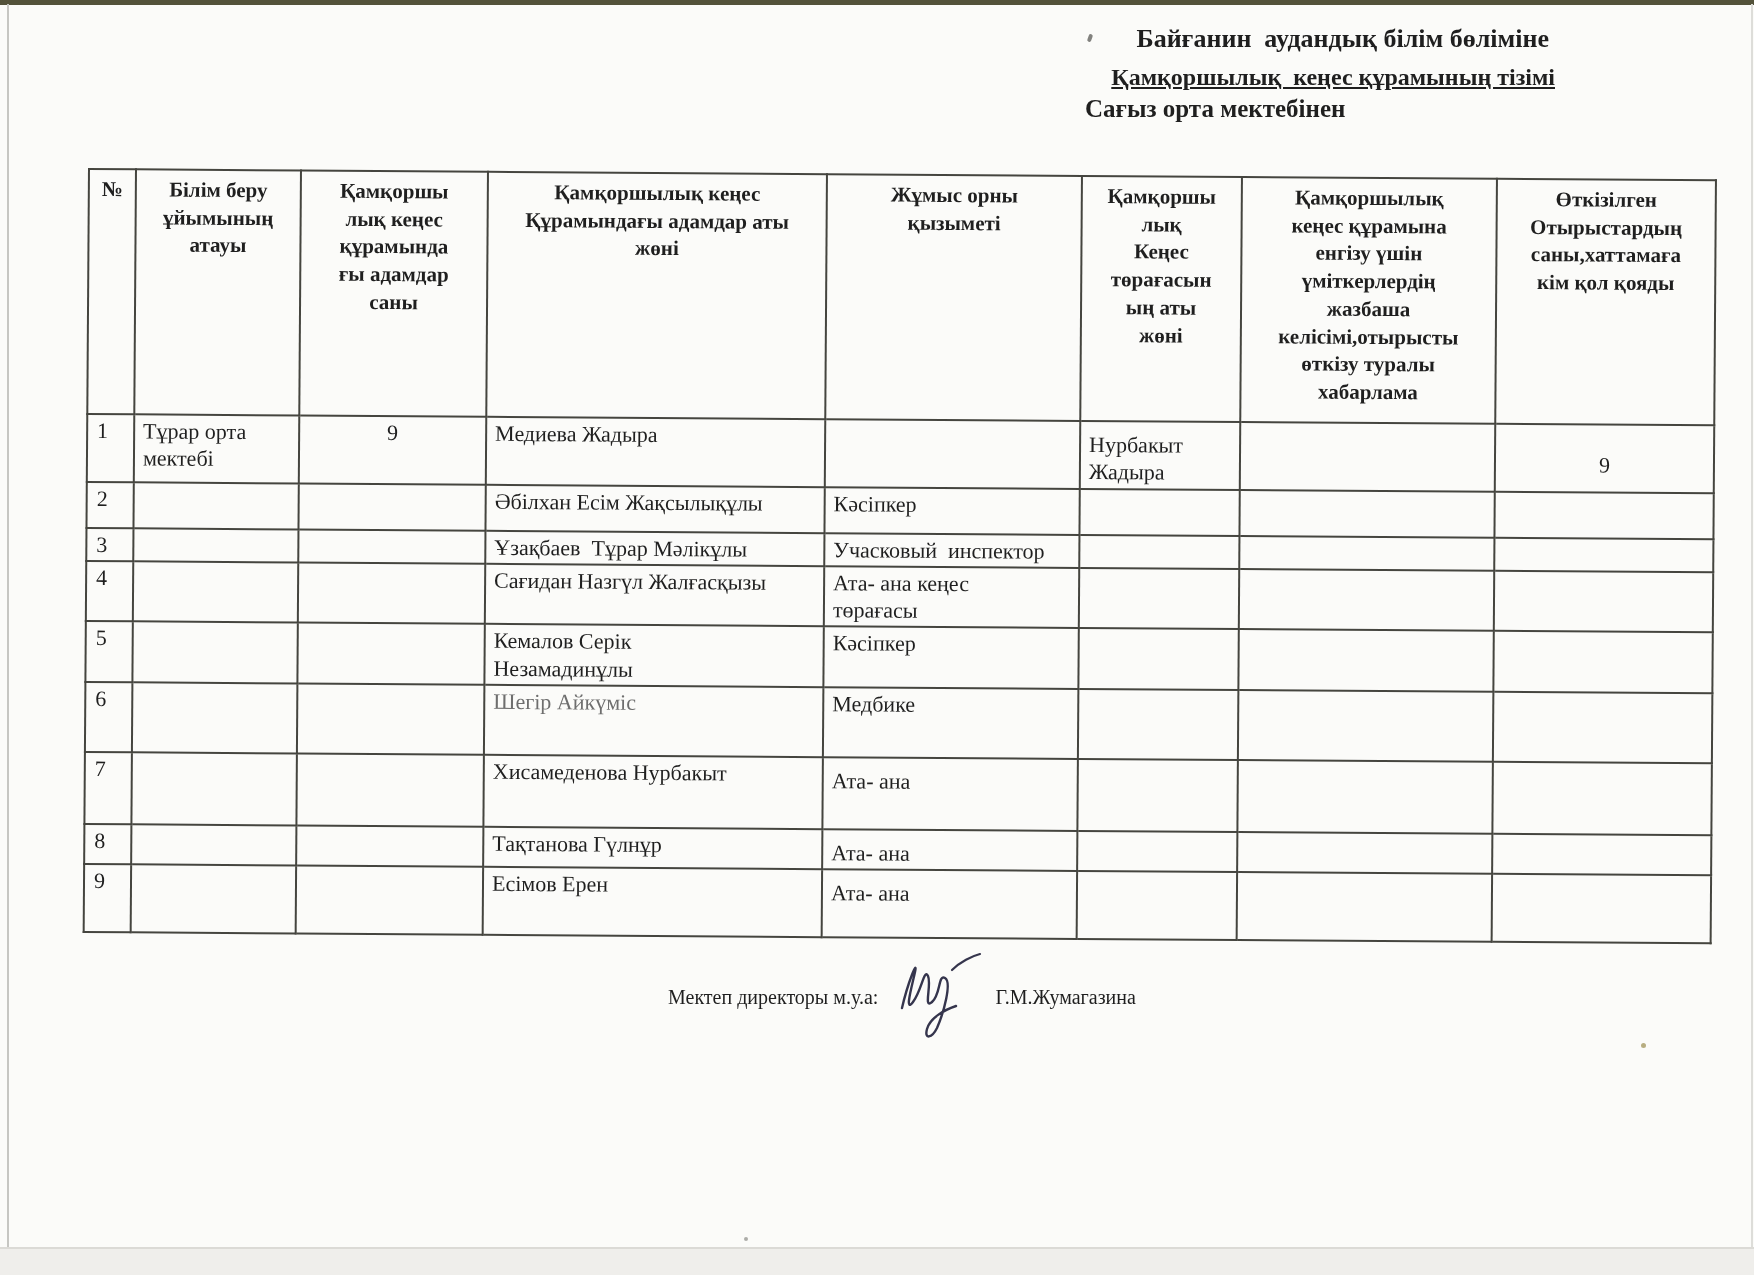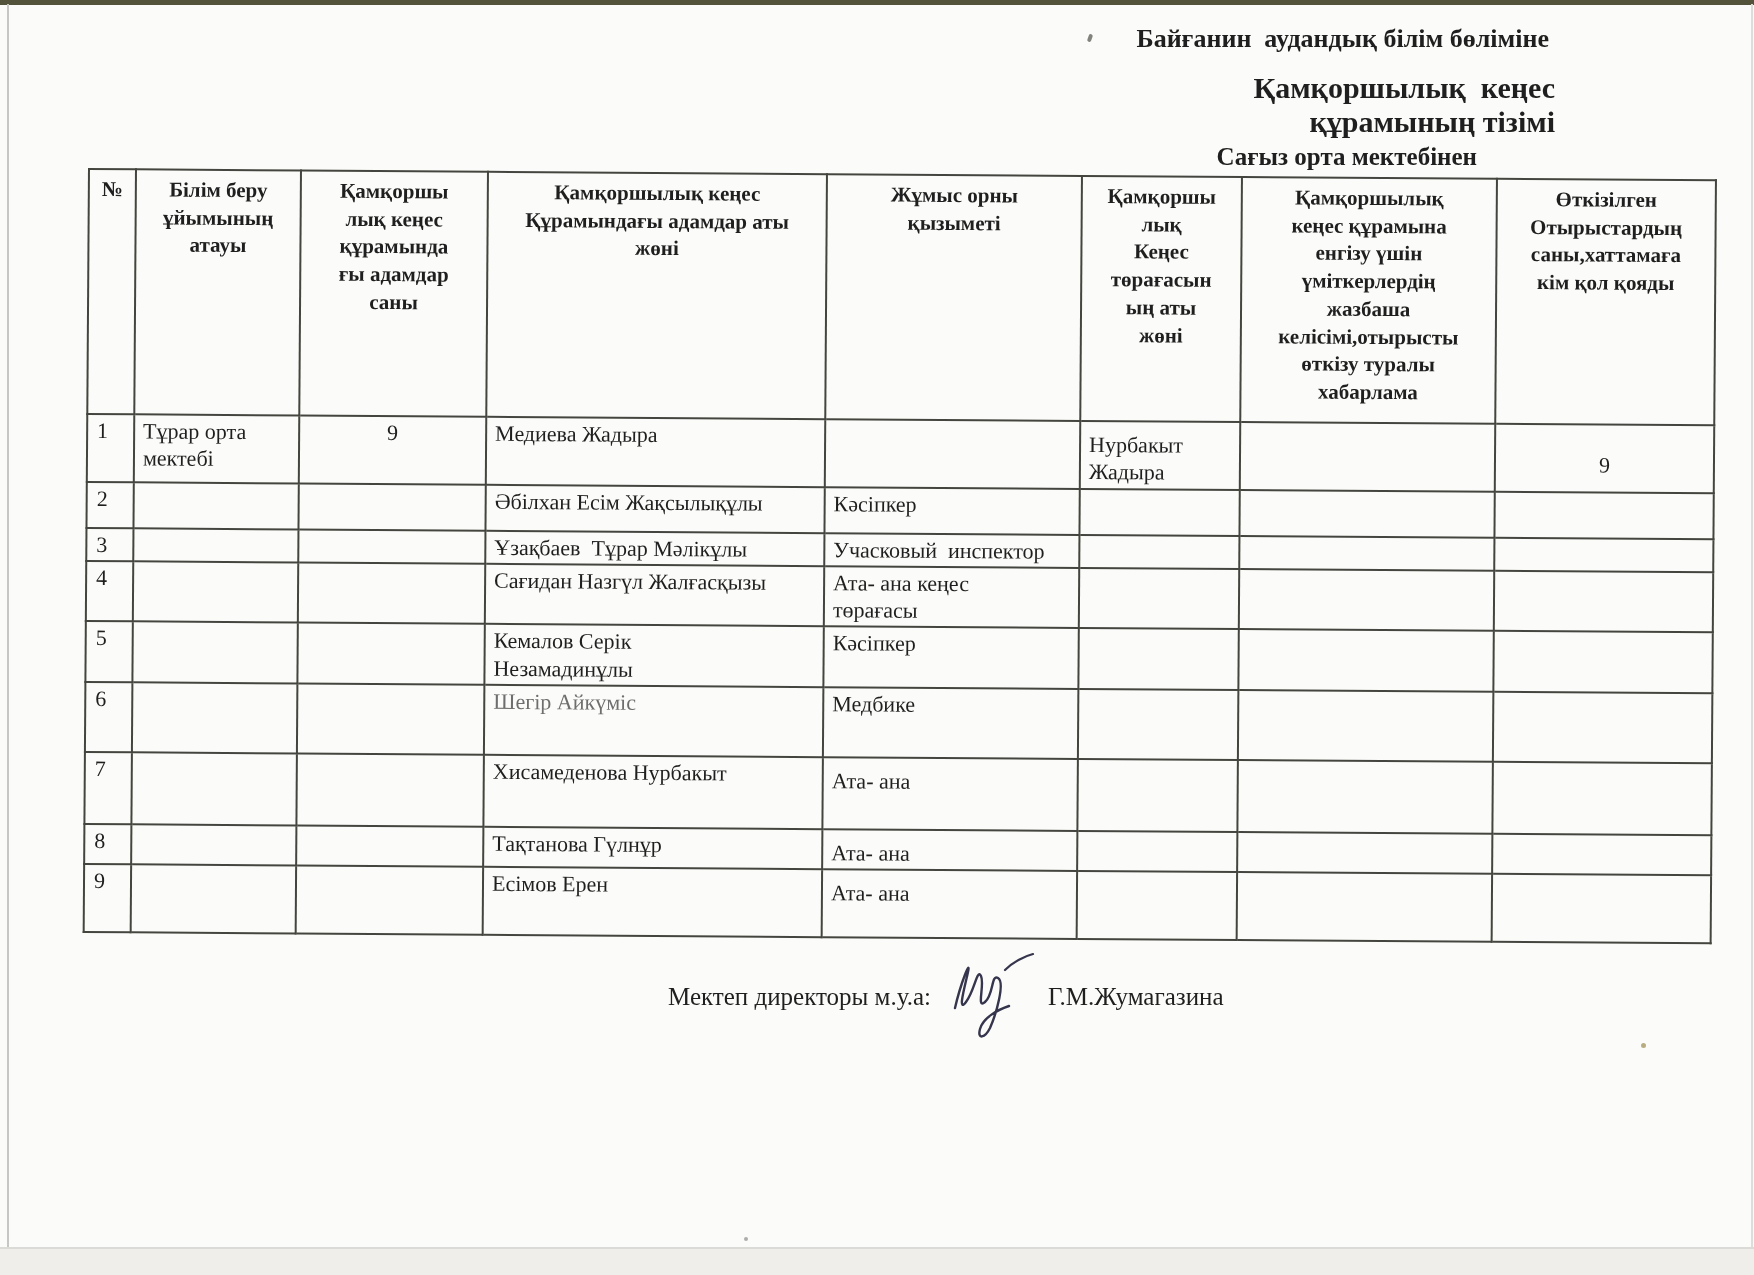--- a/index.html
+++ b/index.html
@@ -15,40 +15,40 @@
   .scan-right{position:absolute;top:4px;right:1px;width:2px;bottom:0;background:#ddddd9;}
   .scan-bottom{position:absolute;left:0;right:0;top:1247px;height:28px;background:#efeeeb;border-top:2px solid #dbdad6;}
   .speck{position:absolute;border-radius:50%;}
   .speck.s1{left:1088px;top:34px;width:4px;height:8px;background:#5a5a55;transform:rotate(20deg);opacity:.75;border-radius:2px;}
   .speck.s2{left:1641px;top:1043px;width:5px;height:5px;background:#8a7a30;opacity:.6;}
   .speck.s3{left:744px;top:1237px;width:4px;height:4px;background:#6b6b66;opacity:.55;}
 
   
   .kicker{position:absolute;top:24px;left:1085px;width:470px;font-weight:bold;}
   .kicker .k1{font-size:26px;text-align:right;padding-right:6px;white-space:pre-wrap;}
-  .kicker .k2{font-size:30px;margin-top:17px;text-align:right;white-space:pre-wrap;}
-  .kicker .k3{font-size:25px;margin-top:4px;text-align:right;padding-right:78px;white-space:pre-wrap;}
+  .kicker .k2{font-size:24px;margin-top:10px;text-align:right;white-space:pre-wrap;text-decoration:underline;}
+  .kicker .k3{font-size:25px;margin-top:4px;padding-right:78px;white-space:pre-wrap;}
 
   
   .tablewrap{position:absolute;left:88px;top:168px;transform:rotate(0.4deg);transform-origin:0 0;}
   table.doc{border-collapse:collapse;table-layout:fixed;width:1627px;background:transparent;}
   .doc th,.doc td{
     border:2px solid #45453f; vertical-align:top;
     padding:2px 8px; white-space:pre-wrap;
   }
   .doc th{font-size:21px;line-height:1.32;padding-top:6px;text-align:center;font-weight:bold;}
   .doc td{font-size:22px;line-height:1.24;}
   .doc td.num{padding-left:9px;}
   .doc td.center{text-align:center;}
   .doc td .late{margin-top:24px;text-align:center;}
   .doc td.padtop{padding-top:9px;}
   .faded{color:#6e6e6e;}
 
   
-  .sig{position:absolute;left:668px;top:950px;height:94px;display:flex;align-items:center;font-size:25px;}
+  .sig{position:absolute;left:668px;top:950px;height:94px;display:flex;align-items:center;font-size:20px;}
   .sig .sig-label{white-space:pre-wrap;}
   .sig svg{margin:0 3px 6px 10px;}
   .sig .sig-name{white-space:pre-wrap;}
 </style>
 </head>
 <body>
 
 <div class="page">
 
   <div class="scan-top"></div>

